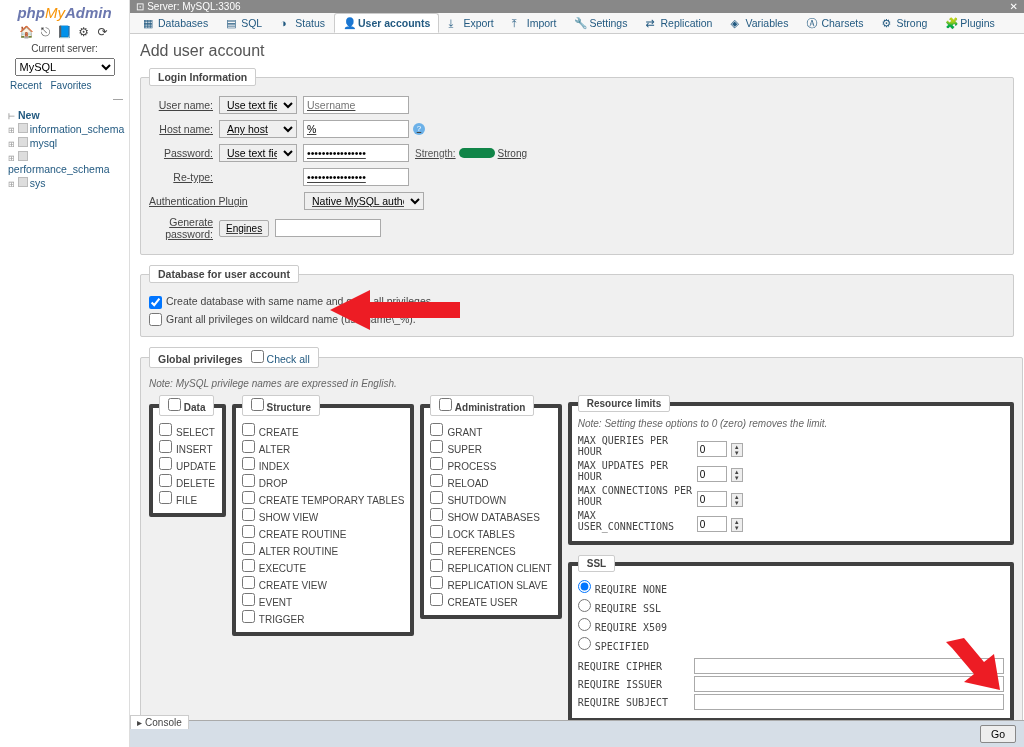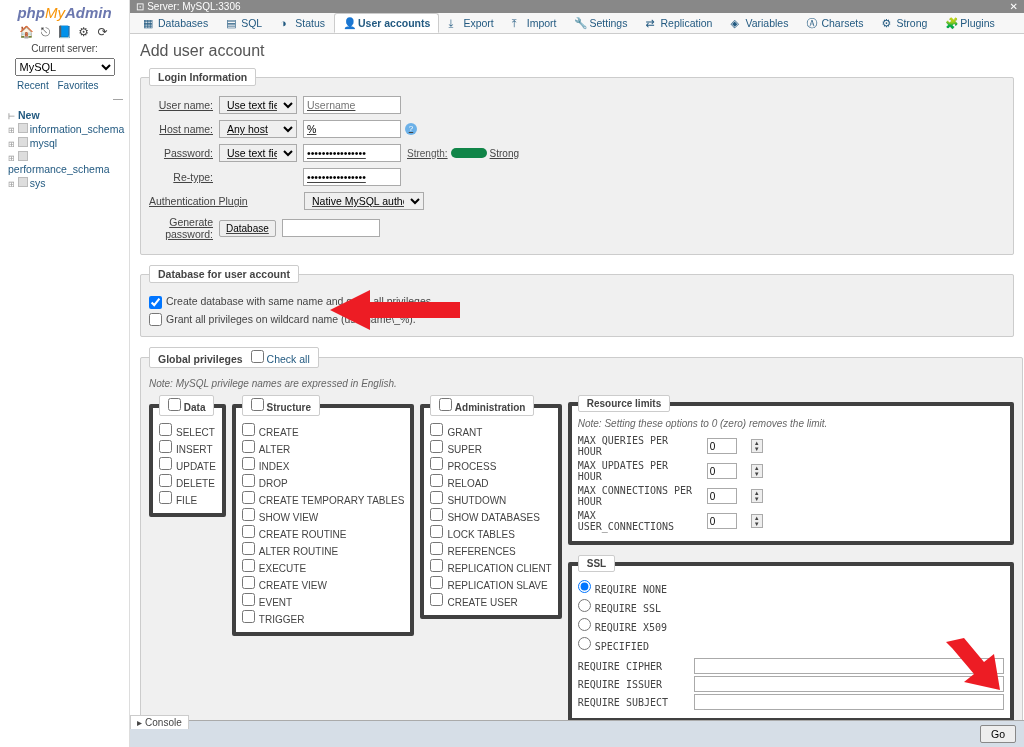--- a/index.html
+++ b/index.html
@@ -7,21 +7,21 @@
 .container { display: flex; height: 100%; }
 .sidebar { width: 130px; background: #fff; border-right: 1px solid #ddd; display:flex; flex-direction:column;}
 .logo { text-align: center; padding: 4px 0 2px; }
 .logo-php { color: #6c78af; font-size: 15px; font-weight: bold; font-style:italic;}
 .logo-my { color: #f89406; font-size: 15px; font-weight: normal; font-style:italic;}
 .logo-admin { color: #6c78af; font-size: 15px; font-weight: bold; font-style:italic;}
 .sidebar-icons { text-align: center; padding: 2px 0; }
 .sidebar-icons span { display: inline-block; width: 14px; height: 14px; margin: 0 1px; font-size: 12px; cursor:pointer;}
 .current-server { text-align: center; font-size: 10px; padding: 2px 0; }
 .server-select { width: 100px; margin: 2px auto; display: block; font-size: 11px; height:18px;}
-.recent-fav { font-size: 10px; padding: 2px 17px; color:#235a81;}
+.recent-fav { font-size: 10px; padding: 2px 10px; color:#235a81;}
 .recent-fav span { margin-right: 6px; cursor:pointer;}
 .collapse-handle { text-align: right; padding-right: 6px; font-size:10px; color:#888;}
 .tree { font-size: 10.5px; padding: 4px 2px; }
 .tree-item { padding: 1px 0 1px 6px; cursor:pointer; color:#235a81;}
 .tree-item::before { content: "⊞"; font-size:8px; color:#999; margin-right:3px; }
 .tree-item.new { font-weight:bold; color:#235a81;}
 .tree-item.new::before { content:"⊢"; }
 .db-icon { display:inline-block; width:10px; height:10px; background:#ddd; border:1px solid #bbb; margin-right:2px; font-size:0;}
 
 .main { flex: 1; display: flex; flex-direction: column; background: #f5f5f5; overflow:hidden;}
@@ -33,37 +33,37 @@
 .content { flex: 1; overflow-y: auto; background: #fff; padding: 8px 10px; }
 h2.title { font-size: 16px; font-weight: normal; color: #555; margin-bottom: 8px; }
 fieldset { border: 1px solid #ccc; background: #f0f0f0; margin-bottom: 10px; padding: 10px 8px 8px; border-radius: 2px; }
 legend { font-size: 10.5px; font-weight: bold; background: #fff; border: 1px solid #ccc; padding: 2px 8px; border-radius: 2px; color:#444;}
 legend .chk { margin-left:8px; font-weight:normal; color:#235a81;}
 legend .chk a { color:#235a81; }
 .form-row { display: flex; align-items: center; margin-bottom: 6px; font-size:10.5px;text-decoration:underline;}
 .form-label { width: 70px; text-align: right; padding-right: 6px; color:#444;}
 .form-row select, .form-row input[type=text], .form-row input[type=password] { font-size: 10.5px; height: 18px; border: 1px solid #aaa; padding: 1px 3px; }
 .sel { width: 78px; }
-.txt { width: 98px; }
+.txt { width: 106px; }
 .strength-label { font-size:10px; color:#555; margin-left:6px;}
 .strength-bar { display:inline-block; width:36px; height:10px; background:#108548; border-radius:5px; margin:0 3px;}
 .auth-row .form-label { width: 155px; text-align:left;}
 .gen-btn { font-size:10px; padding:2px 6px; border:1px solid #aaa; background:#eee; border-radius:2px; cursor:pointer;}
 .help-ico { display:inline-block; width:12px; height:12px; border-radius:50%; background:#6cb1e8; color:#fff; font-size:8px; text-align:center; line-height:12px; margin-left:4px;}
 .chk-row { font-size:10.5px; padding:2px 0;}
 .chk-row input { margin-right:4px; vertical-align:middle;}
 .note { font-style:italic; font-size:10px; color:#666; margin-bottom:6px;}
 .priv-row { display:flex; gap:6px; align-items:flex-start;}
 .priv-box { border:4px solid #404040; background:#fff; padding:6px; border-radius:2px;}
 .priv-box legend { font-size:10px;}
 .priv-list { font-family: monospace; font-size:10px; }
 .priv-list label { display:block; padding:1px 0; white-space:nowrap;}
 .priv-list input { margin-right:4px;}
 .limits { font-size:10px;}
-.limits .limit-row { display:flex; align-items:center; margin:3px 0; gap:14px;}
+.limits .limit-row { display:flex; align-items:flex-end; margin:3px 0; gap:4px;}
 .limits .limit-label { font-family:monospace; width:115px;}
 .limits input[type=text]{ width:30px; height:16px; font-size:10px; border:1px solid #aaa; padding:0 2px;}
 .limits .spinner { display:inline-flex; flex-direction:column; font-size:6px; line-height:6px; border:1px solid #aaa; background:#eee;}
 .limits .spinner span { padding:0 2px; cursor:pointer;}
 .ssl-box { margin-top:10px;}
 .ssl-opt { font-family:monospace; font-size:10px; display:block; padding:2px 0;}
 .ssl-opt input { margin-right:4px;}
 .ssl-fields { margin-top:4px;}
 .ssl-fields .sf-row { display:flex; align-items:center; margin:2px 0; gap:6px;justify-content:space-between;}
 .ssl-fields .sf-label { font-family:monospace; font-size:10px; width:110px;}
@@ -191,21 +191,21 @@
           <span class="form-label">Re-type:</span>
           <span class="sel"></span>
           <input class="txt" type="password" style="margin-left: 6px;" value="••••••••••••••••">
         </div>
         <div class="form-row auth-row">
           <span class="form-label">Authentication Plugin</span>
           <select style="width:120px;"><option>Native MySQL authentication</option></select>
         </div>
         <div class="form-row auth-row">
           <span class="form-label" style="width:70px; text-align:right;">Generate password:</span>
-          <button class="gen-btn">Database</button>
+          <button class="gen-btn">Engines</button>
           <input class="txt" type="text" style="margin-left: 6px;">
         </div>
       </fieldset>
 
       <fieldset>
         <legend>Database for user account</legend>
         <div class="chk-row"><input type="checkbox" checked="" style=""><span>Create database with same name and grant all privileges.</span></div>
         <div class="chk-row"><input type="checkbox" style=""><span>Grant all privileges on wildcard name (username\_%).</span></div>
       </fieldset>
 

